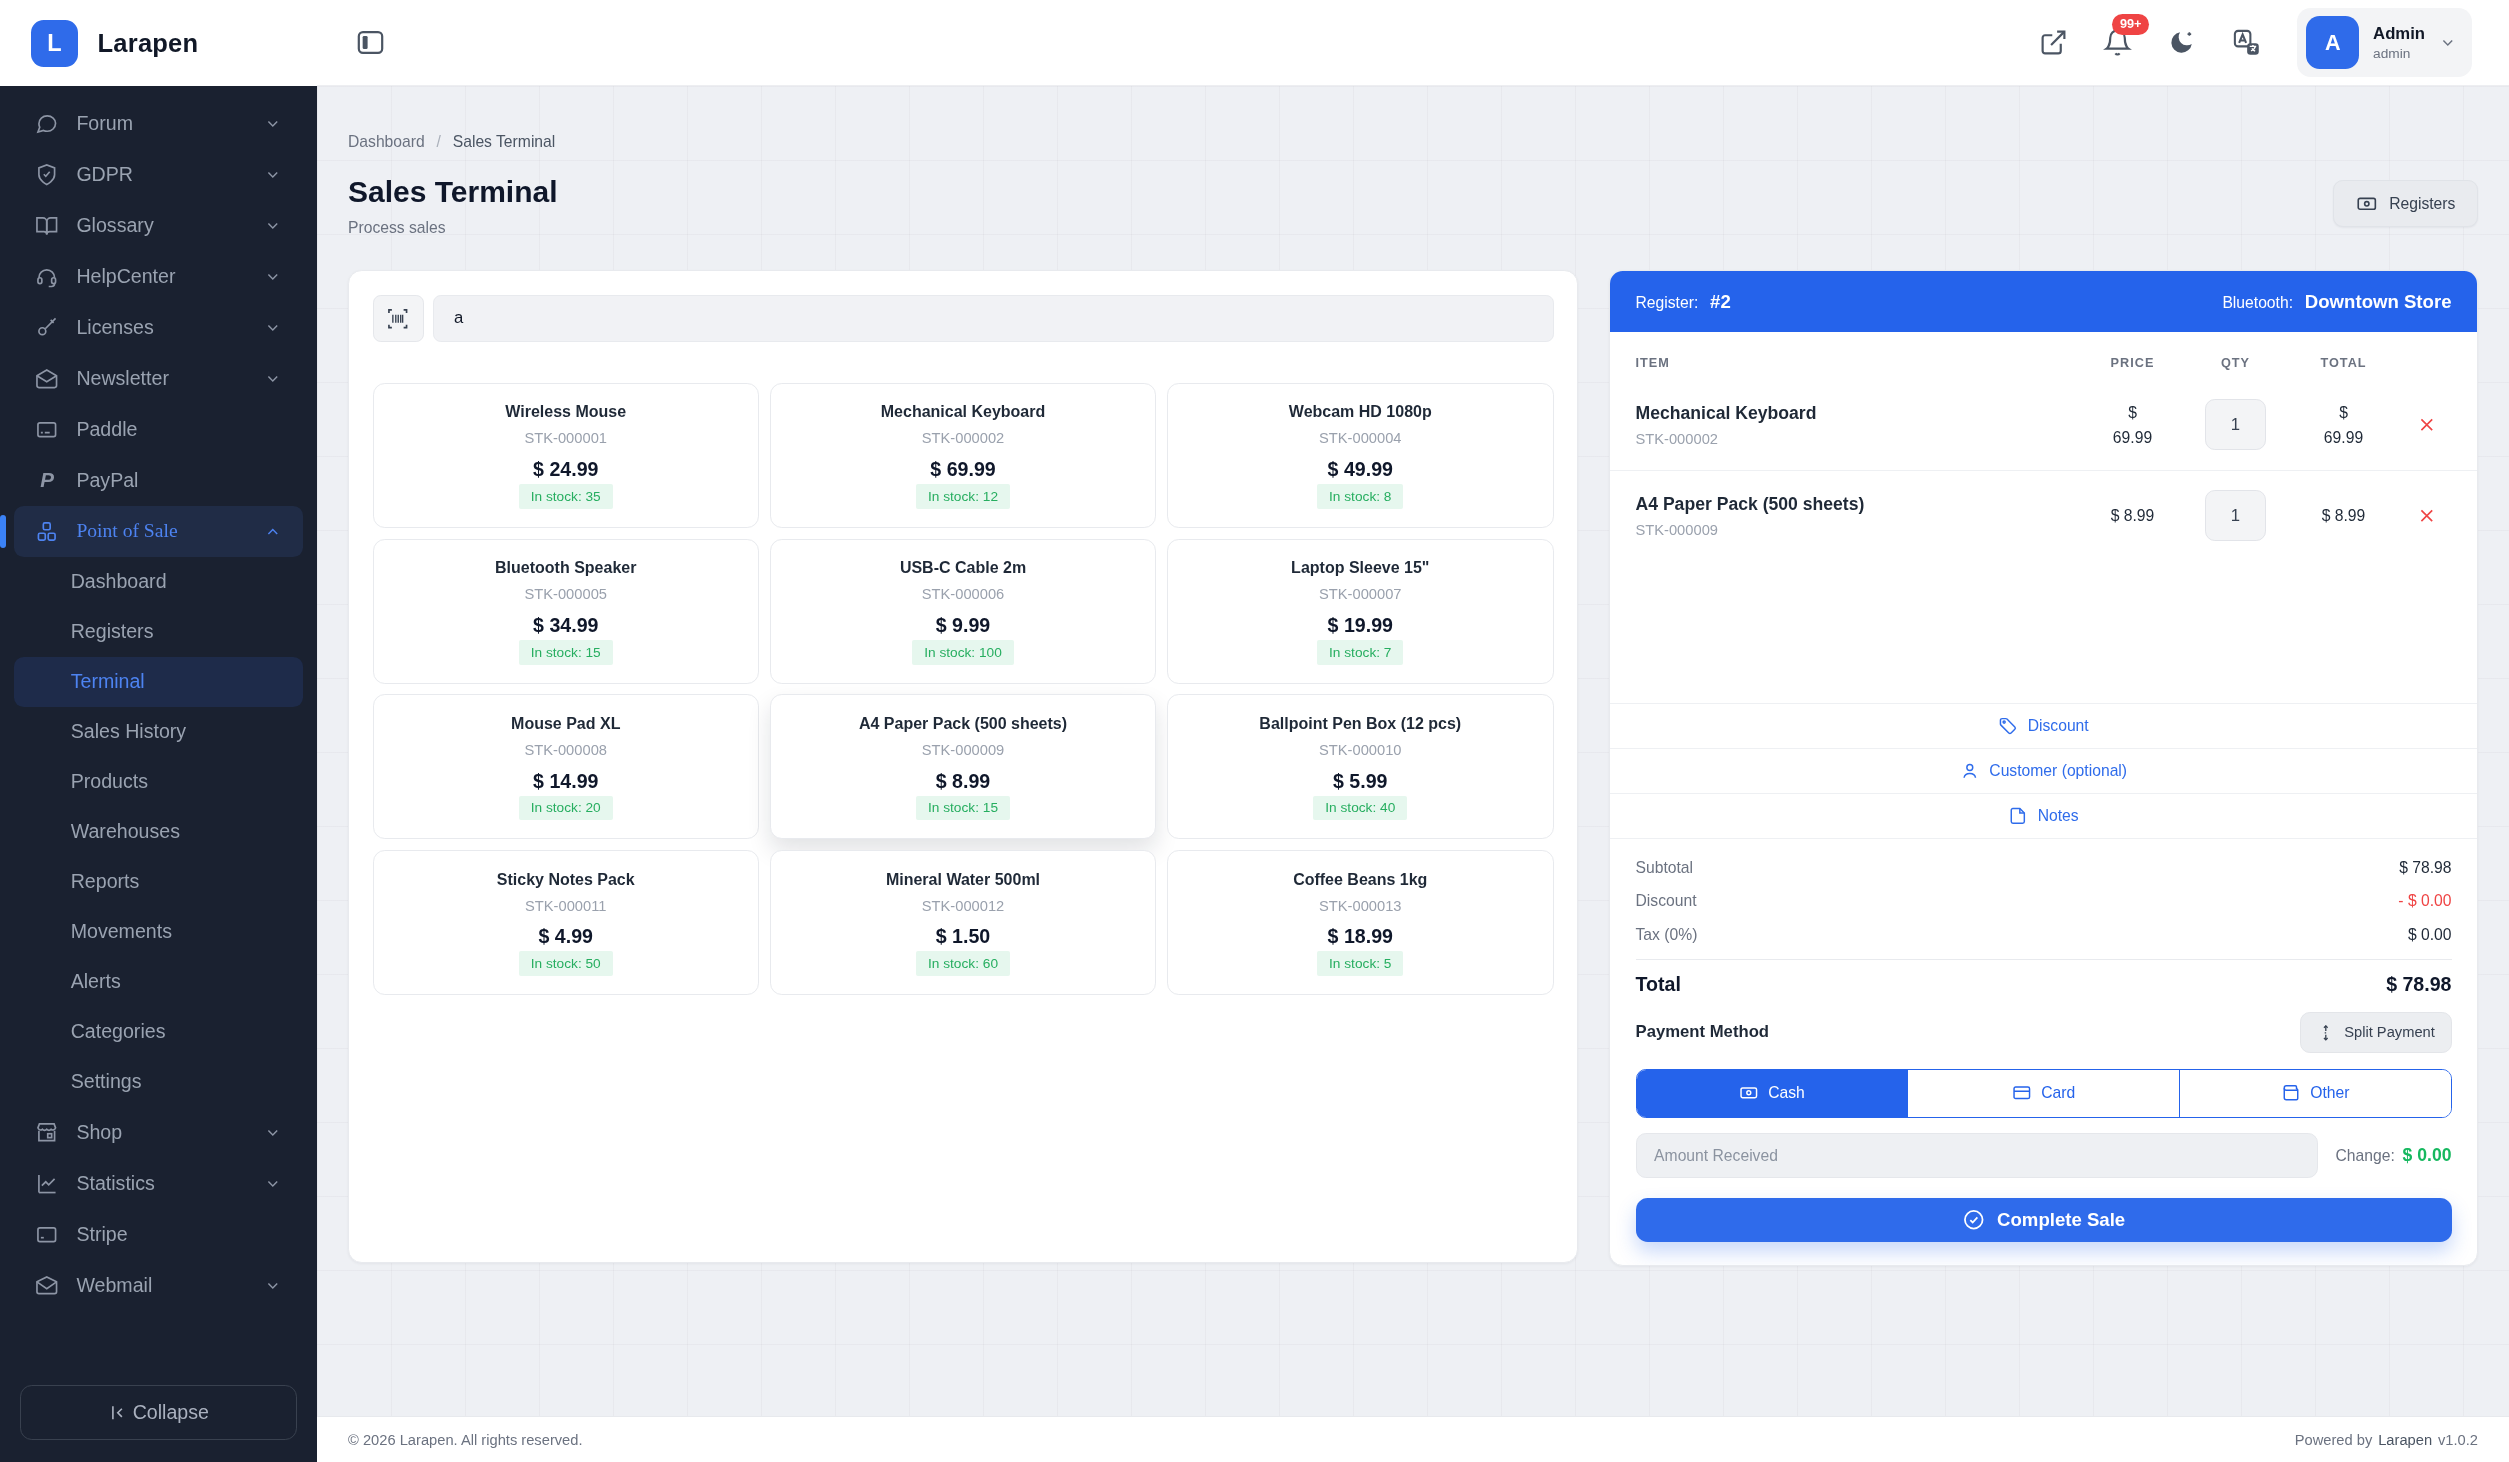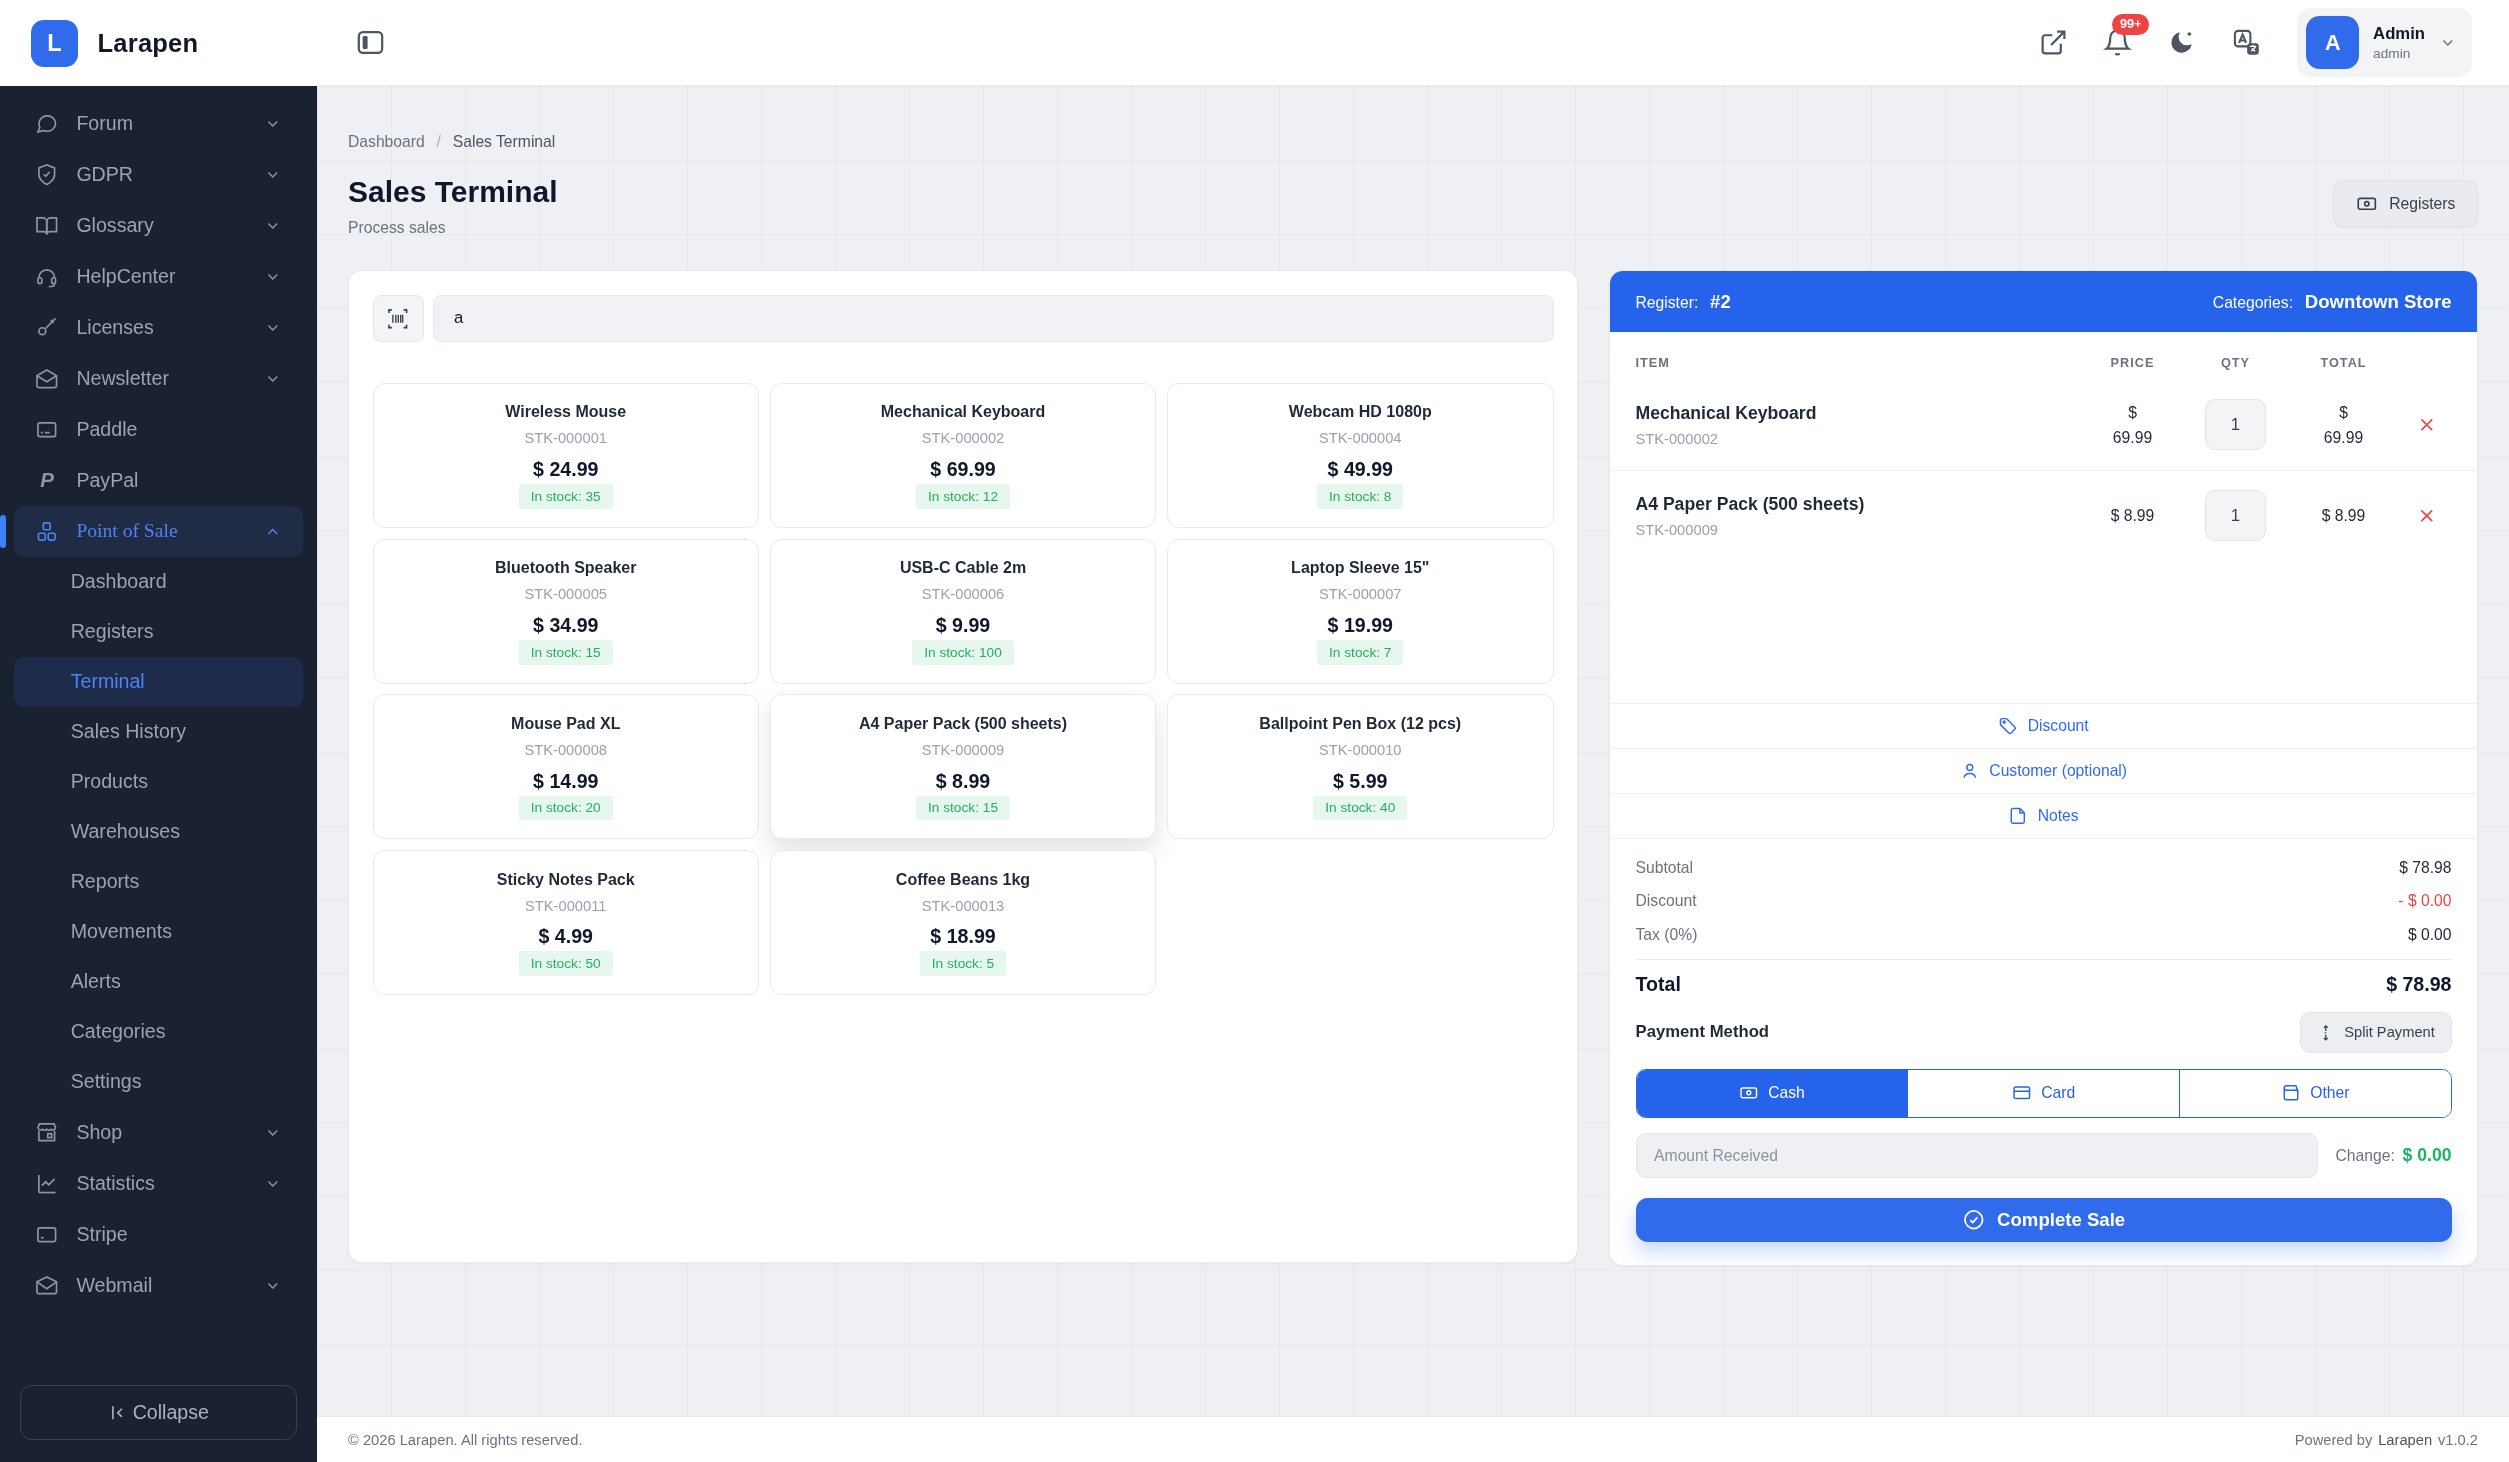--- a/index.html
+++ b/index.html
@@ -534,36 +534,42 @@
               <div class="p-price">$ 5.99</div>
               <span class="p-stock">In stock: 40</span>
             </div>
             <div class="pcard">
               <div class="p-name">Sticky Notes Pack</div>
               <div class="p-sku">STK-000011</div>
               <div class="p-price">$ 4.99</div>
               <span class="p-stock">In stock: 50</span>
             </div>
             <div class="pcard">
+              <div class="p-name">Mineral Water 500ml</div>
+              <div class="p-sku">STK-000012</div>
+              <div class="p-price">$ 1.50</div>
+              <span class="p-stock">In stock: 60</span>
+            </div>
+            <div class="pcard">
               <div class="p-name">Coffee Beans 1kg</div>
               <div class="p-sku">STK-000013</div>
               <div class="p-price">$ 18.99</div>
               <span class="p-stock">In stock: 5</span>
             </div>
           </div>
         </section>
 
         <section class="right-card">
           <div class="reg-header">
             <div class="grp">
               <span>Register:</span>
               <span class="reg-val">#2</span>
             </div>
             <div class="grp">
-              <span>Categories:</span>
+              <span>Bluetooth:</span>
               <span class="reg-val">Downtown Store</span>
             </div>
           </div>
 
           <div class="cols">
             <span class="c-item">ITEM</span>
             <span class="c-price">PRICE</span>
             <span class="c-qty">QTY</span>
             <span class="c-total">TOTAL</span>
             <span class="c-x"></span>

